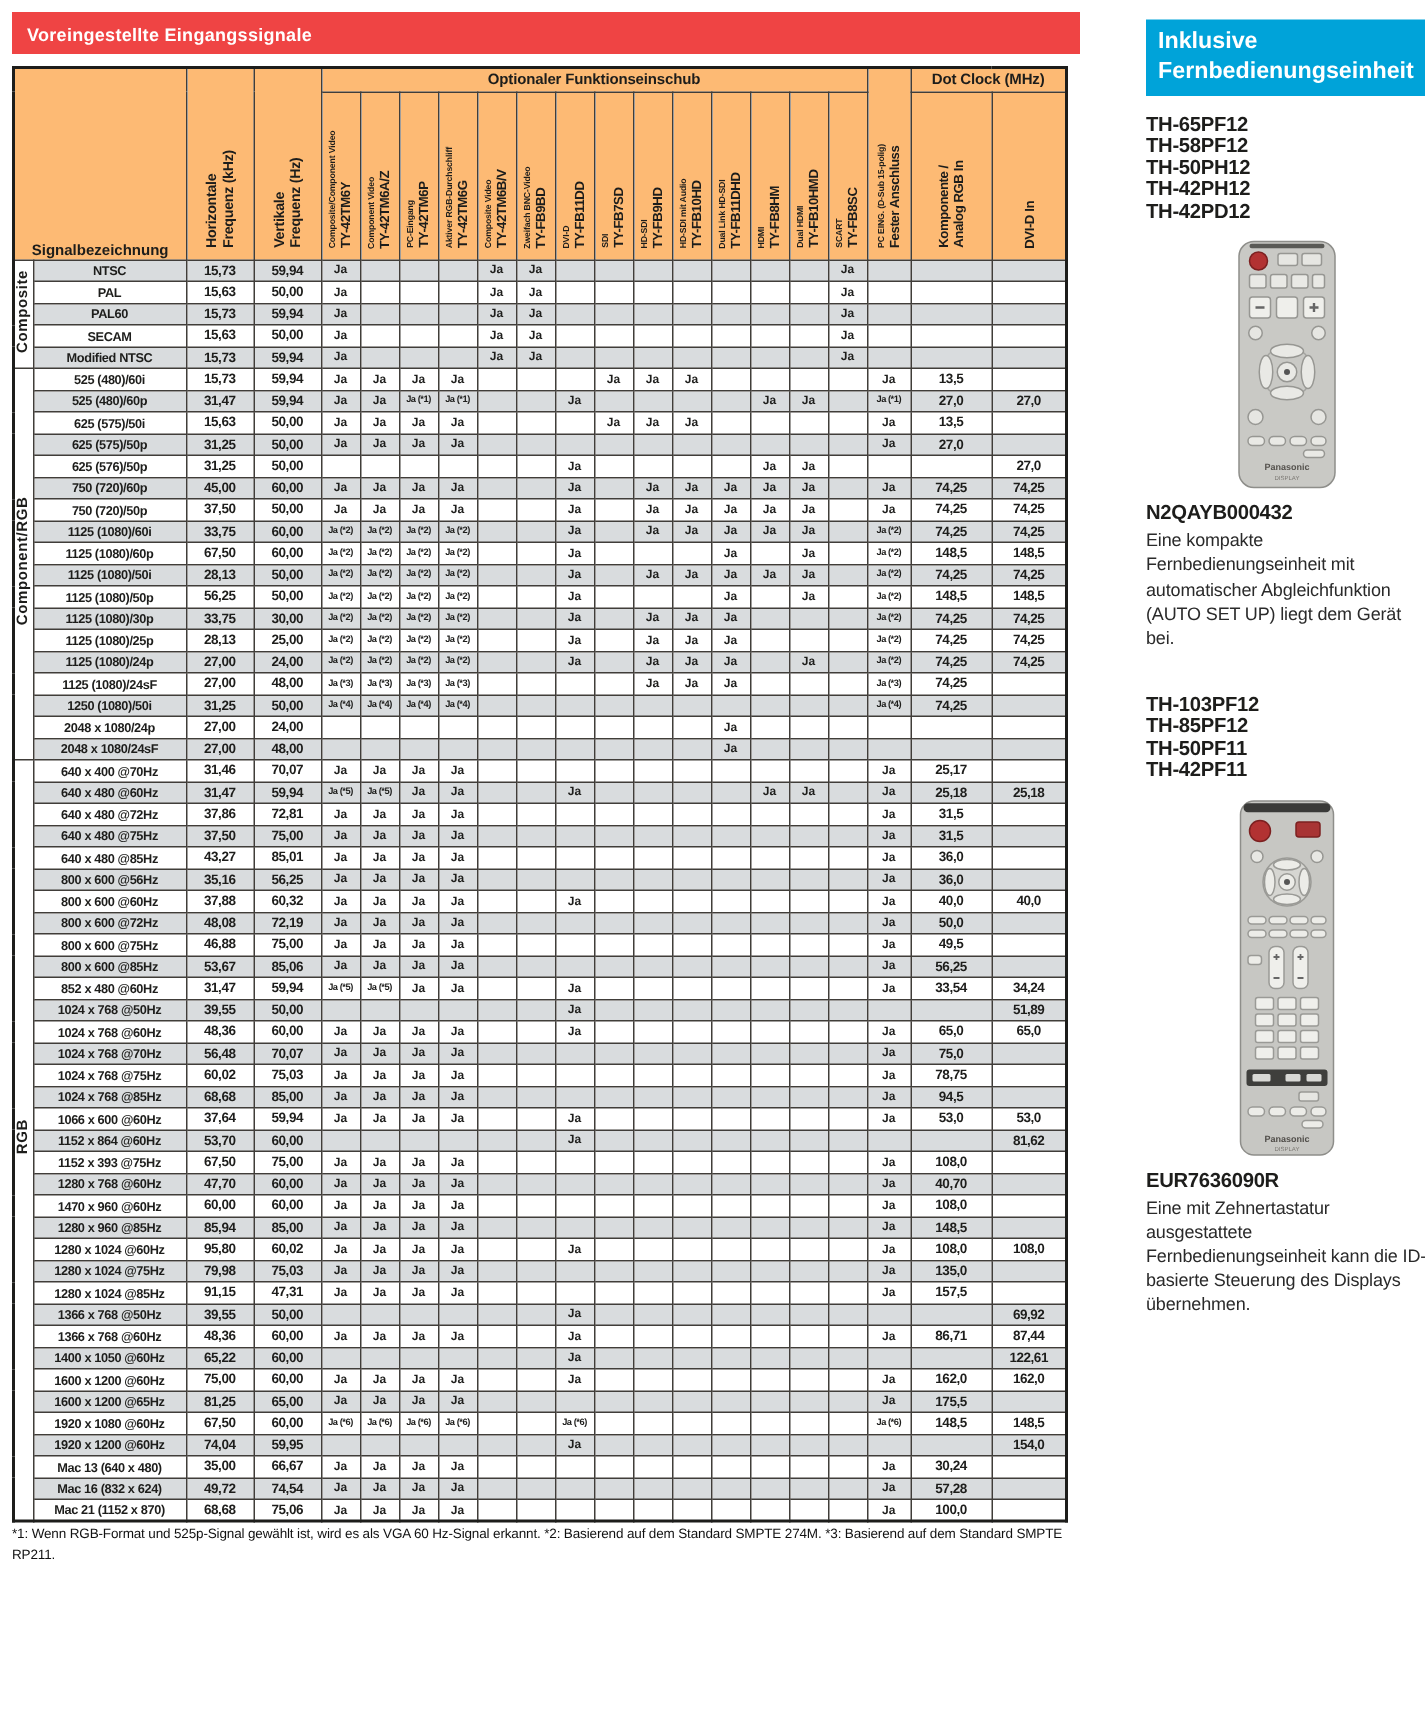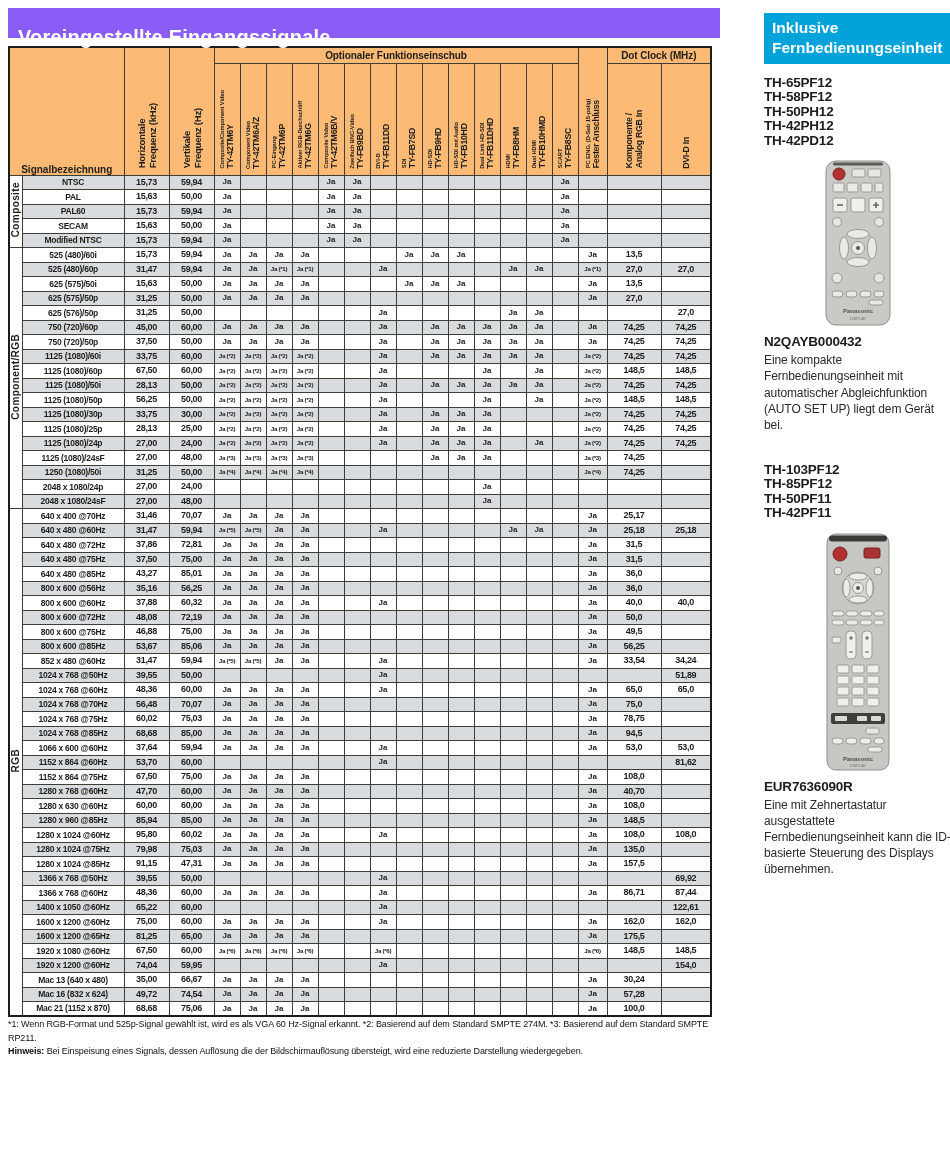--- a/index.html
+++ b/index.html
@@ -1,22 +1,22 @@
 <!DOCTYPE html>
 <html><head>
 <meta charset="utf-8">
 <style>
   *{box-sizing:border-box;}
   html,body{margin:0;padding:0;}
   body{width:950px;height:1149px;overflow:hidden;background:#fff;color:#1d1d1b;
        font-family:"Liberation Sans",sans-serif;}
   .page{display:flex;align-items:flex-start;padding:8px 0 0 8px;}
   .left{width:712px;flex:none;}
-  .titlebar{background:#8b5cf6;color:#fff;font-weight:bold;font-size:20px;
-            height:28px;line-height:28px;padding:15px 10px;letter-spacing:.2px;}
+  .titlebar{background:#ef4444;color:#fff;font-weight:bold;font-size:12px;
+            height:28px;line-height:28px;padding:1px 10px;letter-spacing:.2px;}
   table#signals-table{border-collapse:collapse;table-layout:fixed;width:702px;
         margin-top:8px;border:2px solid #1d1d1b;}
   #signals-table th,#signals-table td{border:1px solid #403d39;padding:0;text-align:center;
         overflow:hidden;font-weight:bold;}
   thead th{background:#fdba74;vertical-align:bottom;}
   .grouph{font-size:10px;height:16px;vertical-align:middle;letter-spacing:-0.1px;}
   .sigh{font-size:10px;text-align:left;padding:2px 3px;vertical-align:bottom;}
   .vwrap{writing-mode:vertical-rl;transform:rotate(180deg);display:inline-block;
          margin:3px 0 2px 0;}
   .vwrap div{white-space:nowrap;text-align:left;}
@@ -1008,21 +1008,21 @@
             <td class="ja"></td>
             <td class="ja"></td>
             <td class="ja"></td>
             <td class="ja"></td>
             <td class="ja"></td>
             <td class="ja"></td>
             <td class="num"></td>
             <td class="num">81,62</td>
           </tr>
           <tr class="w">
-            <td class="sig">1152 x 864 @75Hz</td>
+            <td class="sig">1152 x 393 @75Hz</td>
             <td class="num">67,50</td>
             <td class="num">75,00</td>
             <td class="ja">Ja</td>
             <td class="ja">Ja</td>
             <td class="ja">Ja</td>
             <td class="ja">Ja</td>
             <td class="ja"></td>
             <td class="ja"></td>
             <td class="ja"></td>
             <td class="ja"></td>
@@ -1052,21 +1052,21 @@
             <td class="ja"></td>
             <td class="ja"></td>
             <td class="ja"></td>
             <td class="ja"></td>
             <td class="ja"></td>
             <td class="ja">Ja</td>
             <td class="num">40,70</td>
             <td class="num"></td>
           </tr>
           <tr class="w">
-            <td class="sig">1280 x 630 @60Hz</td>
+            <td class="sig">1470 x 960 @60Hz</td>
             <td class="num">60,00</td>
             <td class="num">60,00</td>
             <td class="ja">Ja</td>
             <td class="ja">Ja</td>
             <td class="ja">Ja</td>
             <td class="ja">Ja</td>
             <td class="ja"></td>
             <td class="ja"></td>
             <td class="ja"></td>
             <td class="ja"></td>
@@ -1385,21 +1385,20 @@
             <td class="ja"></td>
             <td class="ja"></td>
             <td class="ja">Ja</td>
             <td class="num">100,0</td>
             <td class="num"></td>
           </tr>
         </tbody>
       </table>
     <div class="footnotes">
       <div>*1: Wenn RGB-Format und 525p-Signal gewählt ist, wird es als VGA 60 Hz-Signal erkannt.   *2: Basierend auf dem Standard SMPTE 274M.   *3: Basierend auf dem Standard SMPTE RP211.</div>
-      <div><b>Hinweis:</b> <span>Bei Einspeisung eines Signals, dessen Auflösung die der Bildschirmauflösung übersteigt, wird eine reduzierte Darstellung wiedergegeben.</span></div>
     </div>
   </div>
 
   <div class="sidebar">
     <div class="sb-title">
       <span>Inklusive</span><br>
       <span>Fernbedienungseinheit</span>
     </div>
 
     <ul class="models" id="models1">

